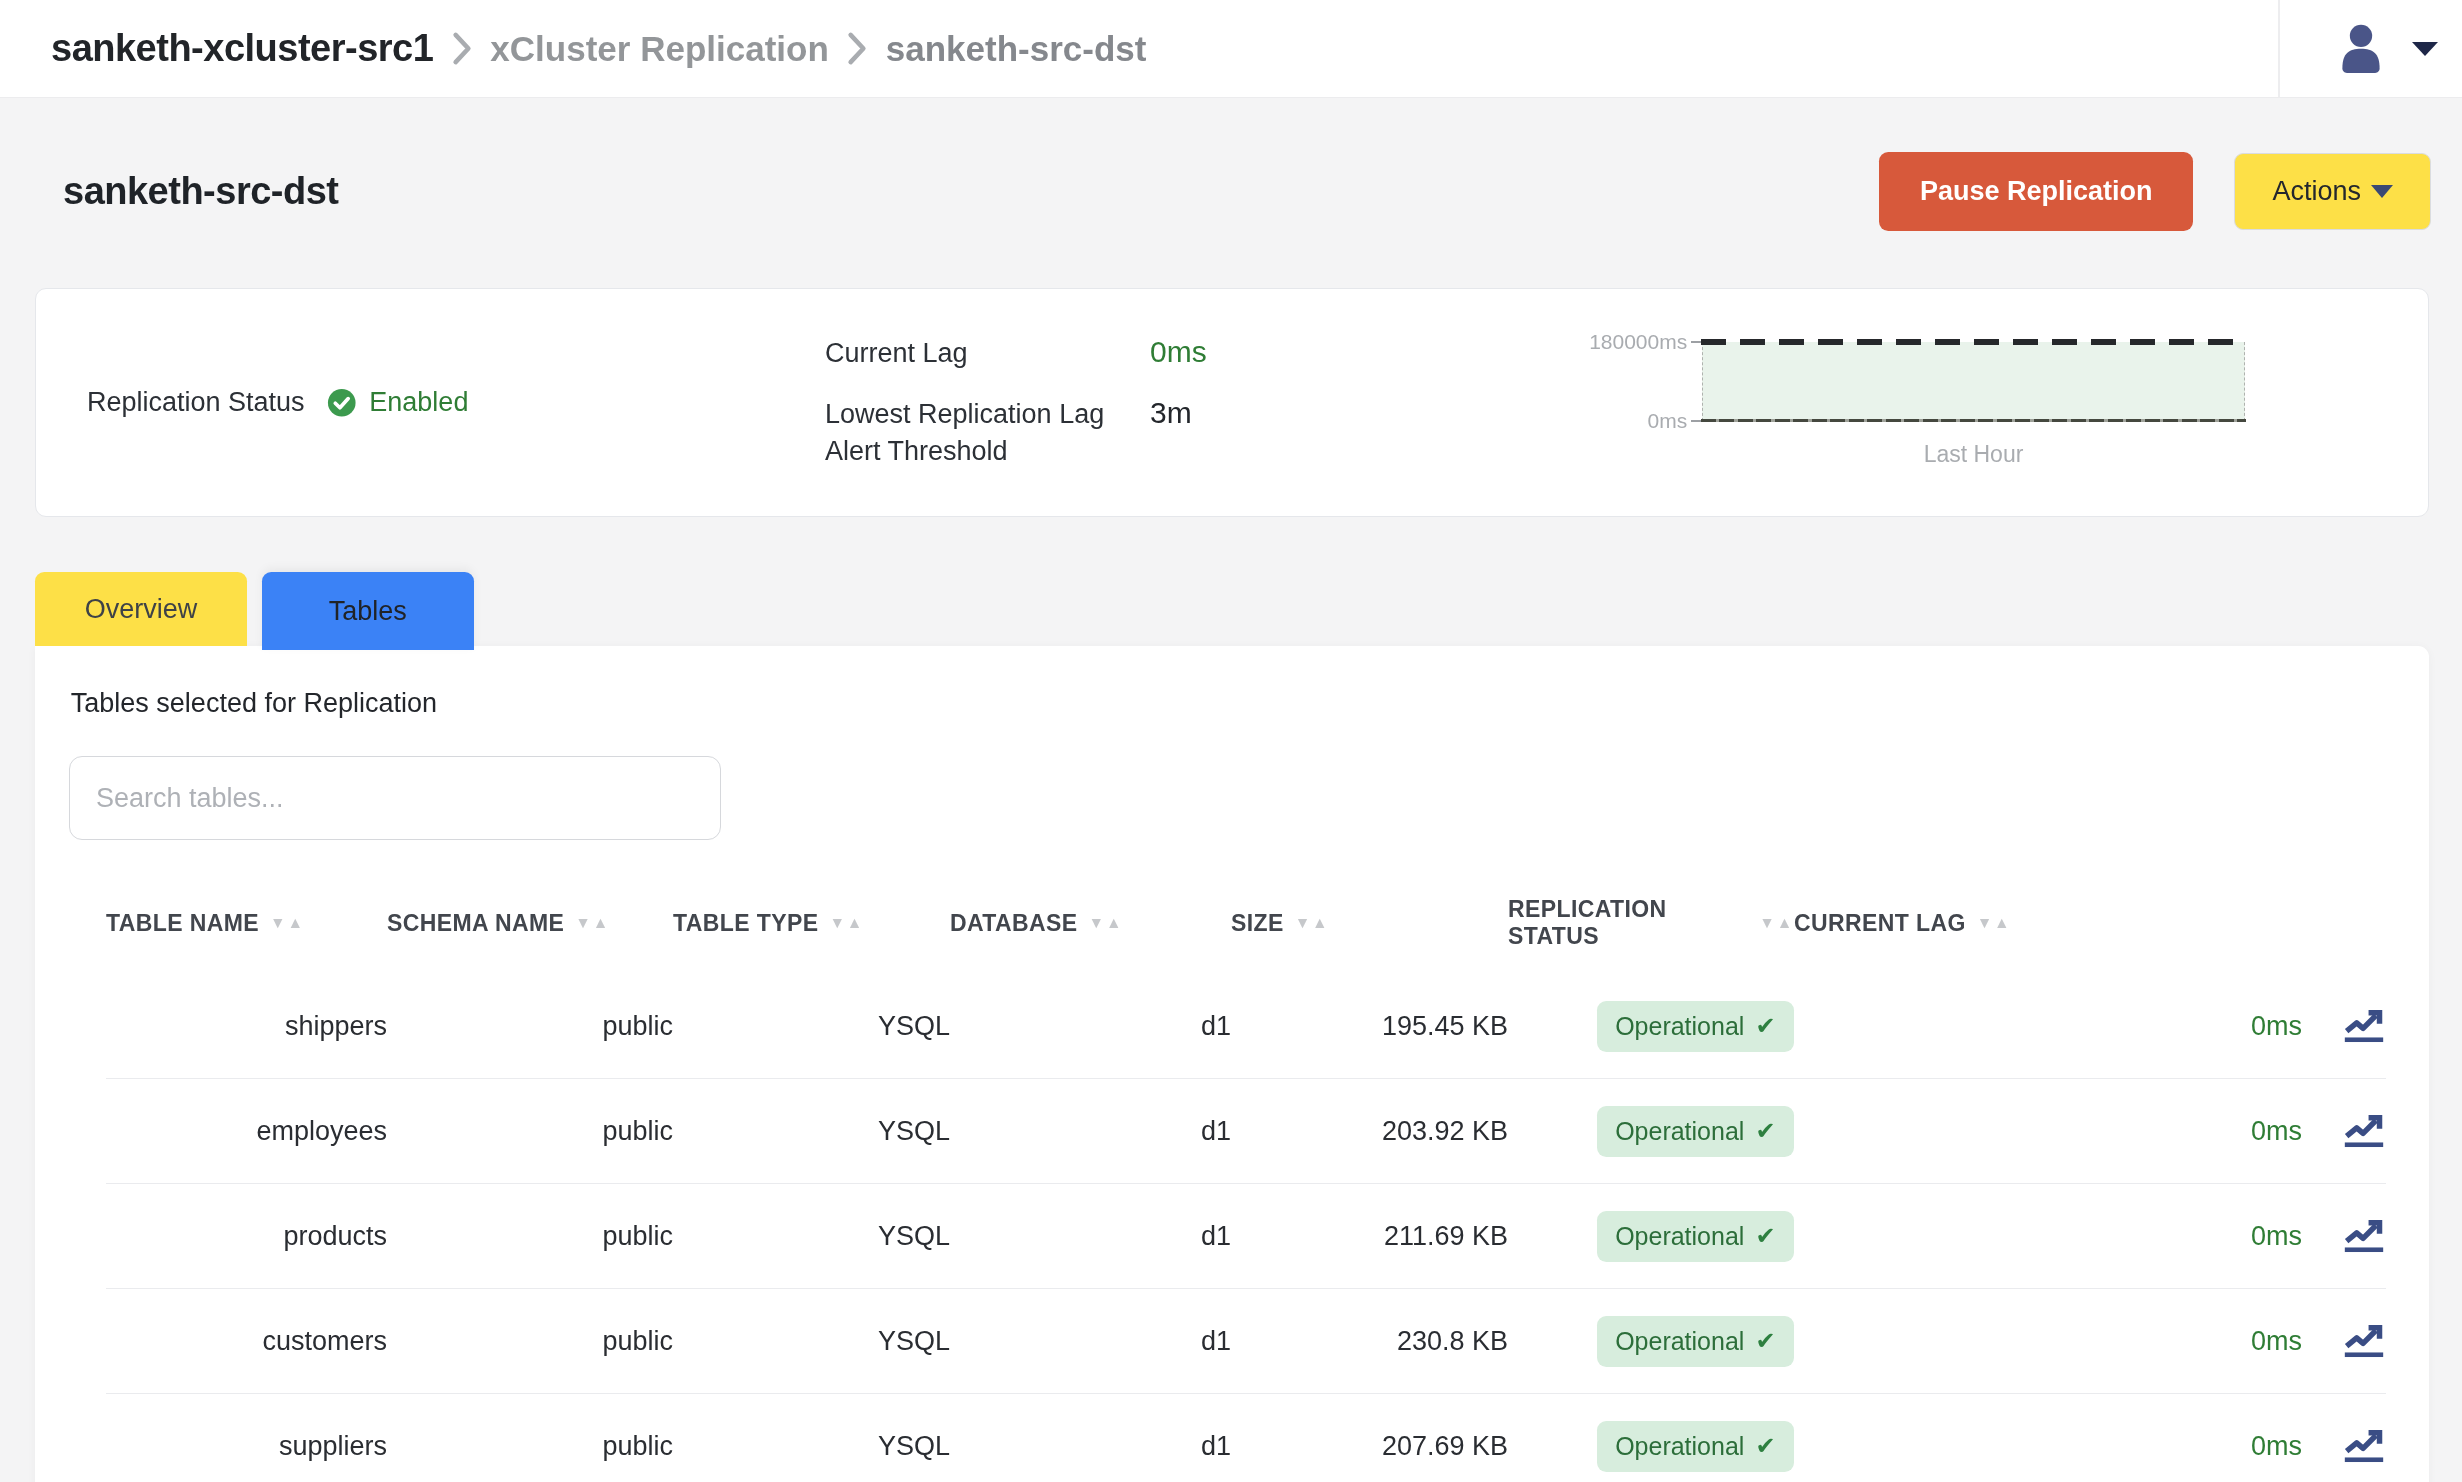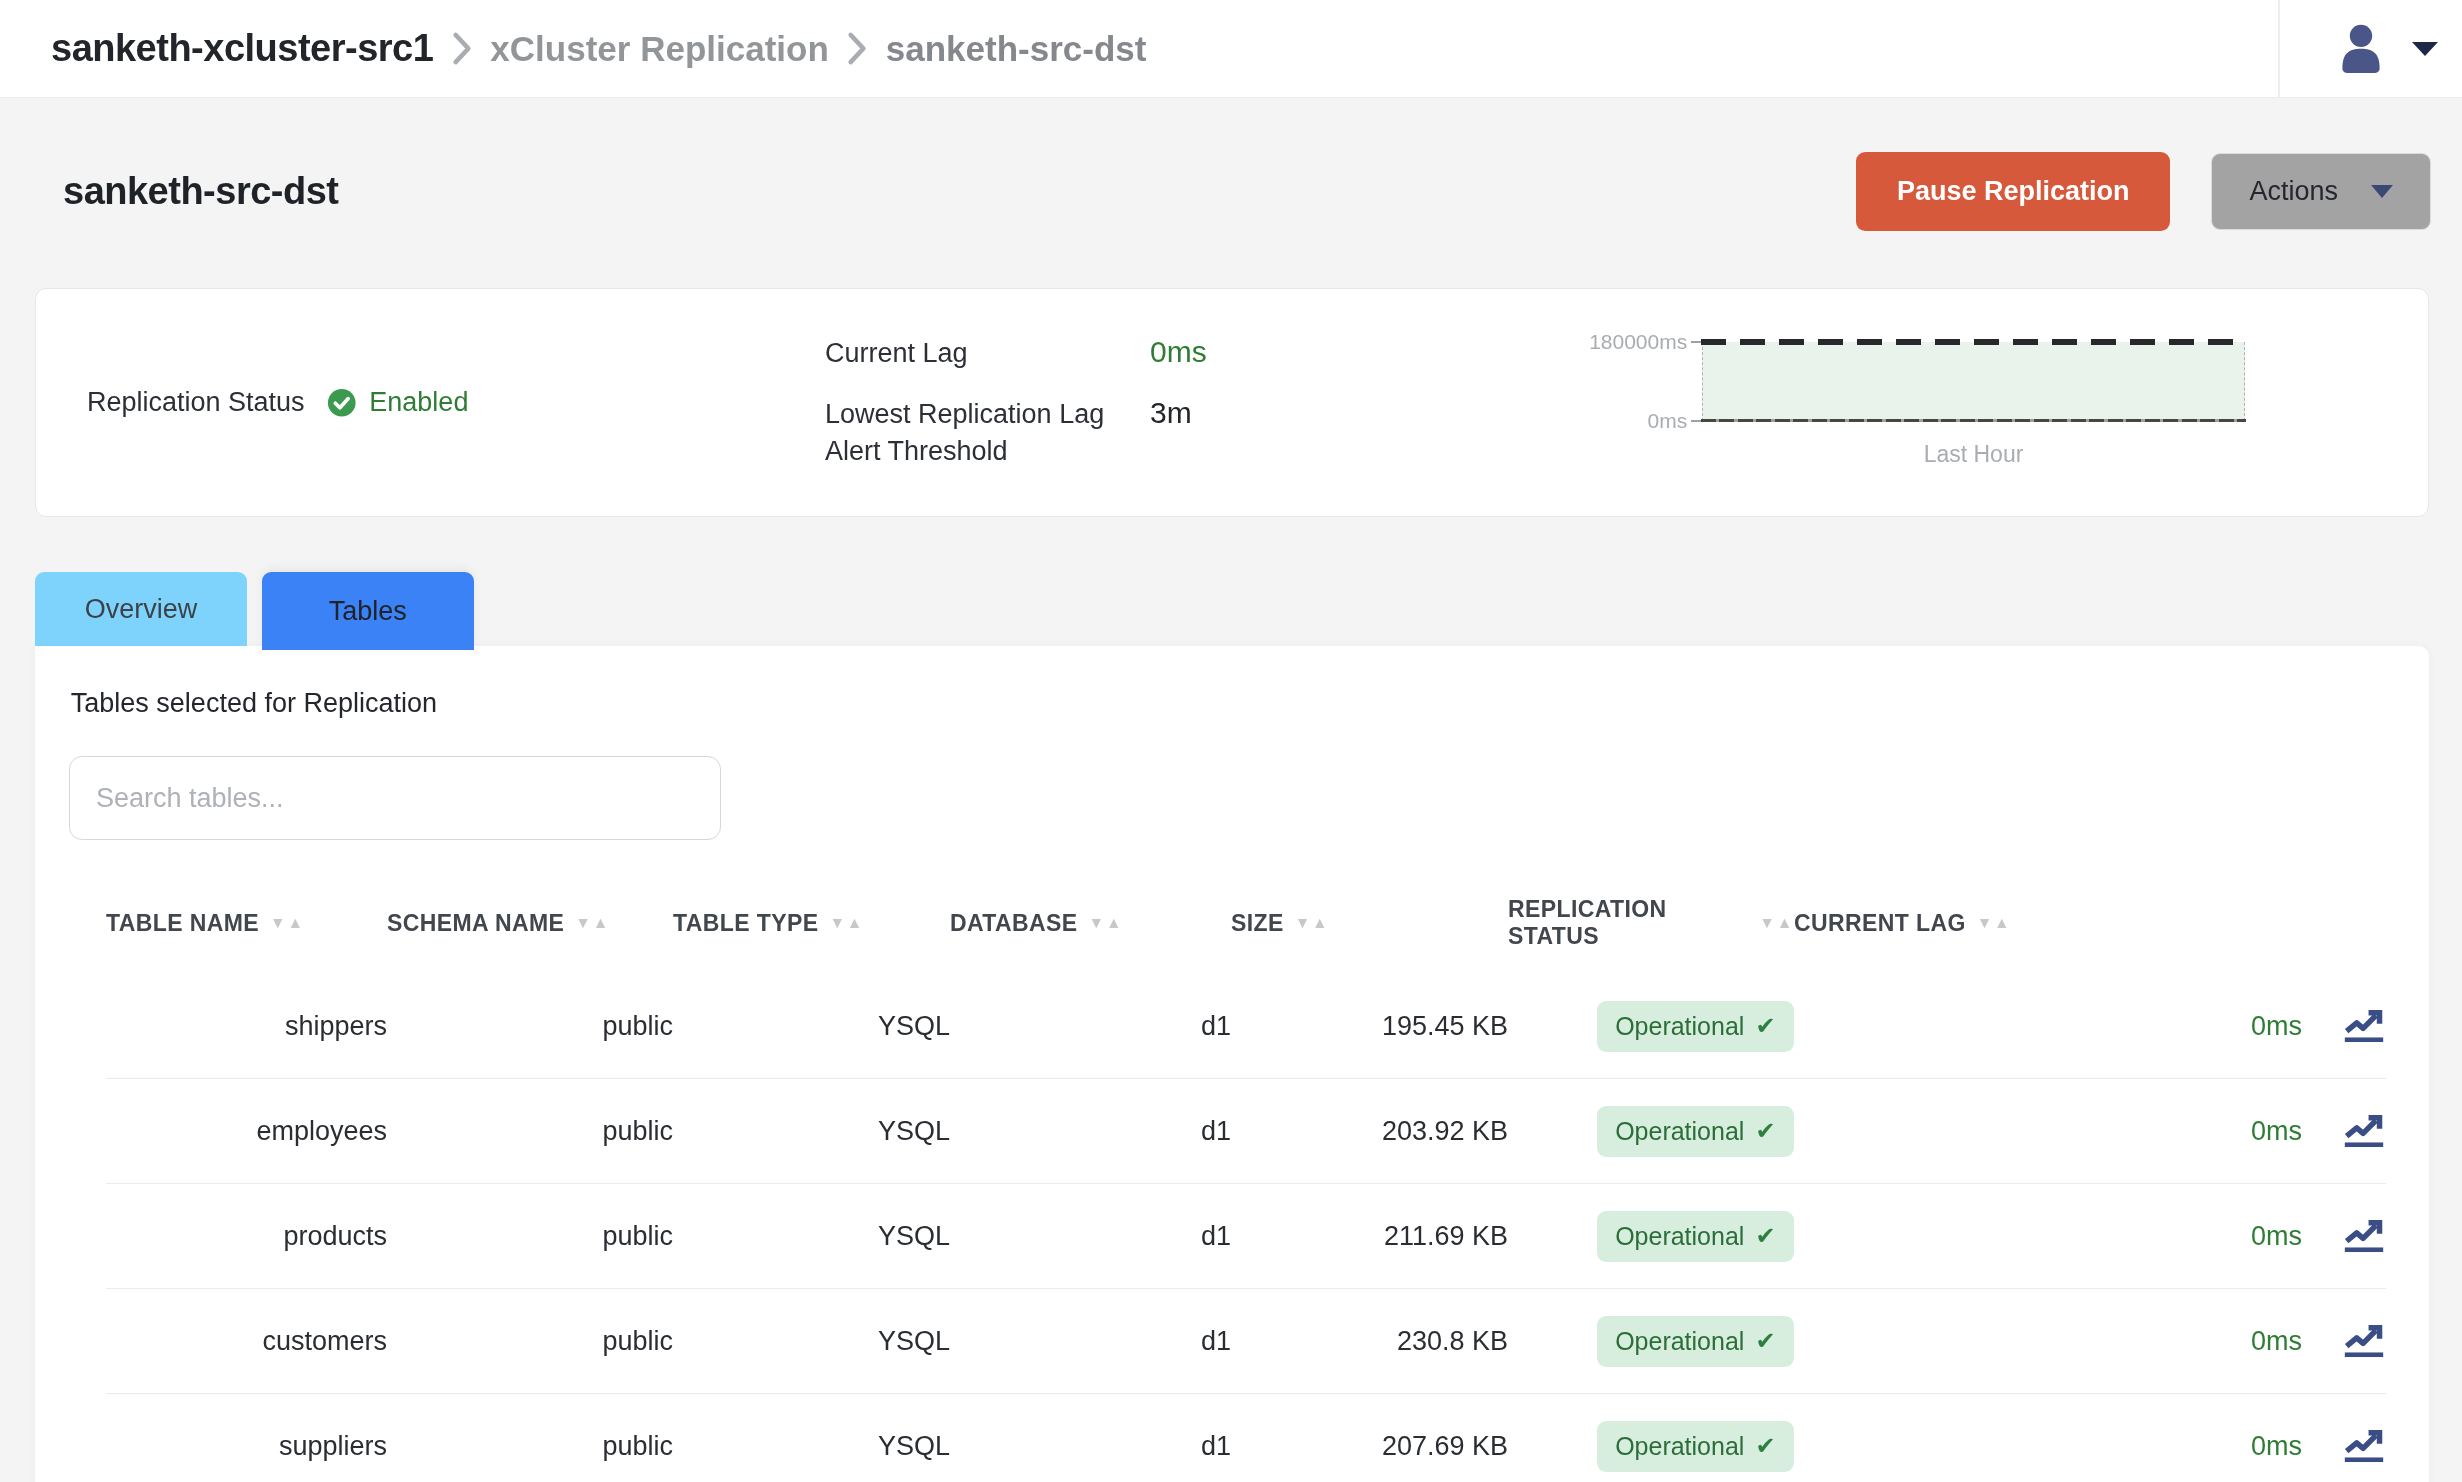--- a/index.html
+++ b/index.html
@@ -40,24 +40,24 @@
     padding: 54px 31px 0 63px;
   }
   .page-title { font-size:38px; font-weight:800; color:#1F2328; letter-spacing:-0.5px; }
   .header-buttons { display:flex; gap:41px; align-items:center; }
   .btn { font-family:"Liberation Sans",sans-serif; font-size:27px; border:none; cursor:pointer; border-radius:9.2px; }
   .btn-primary {
     background:#D7593B; color:#fff; font-weight:700;
     padding: 24px 41px;
   }
   .btn-secondary {
-    background:#a3a3a3; color:#24272D; font-weight:400;
+    background:#fde047; color:#24272D; font-weight:400;
     border: 1.8px solid #DADCE0;
     padding: 22px 37px;
-    display:flex; align-items:center; gap:33px;
+    display:flex; align-items:center; gap:10px;
   }
   .btn-secondary .caret-sm {
     width:0; height:0;
     border-left:11px solid transparent; border-right:11px solid transparent;
     border-top:13px solid #3A4974;
   }
 
   
   .status-card {
     margin: 57px 33px 0 35px;
@@ -98,21 +98,21 @@
     position:absolute; left:-1.8px; right:-1.8px; bottom:-0.9px; height:2.8px;
     background: repeating-linear-gradient(90deg,#45483F 0 14.8px, #9FA29A 14.8px 18.5px);
   }
   .lag-xlabel { text-align:center; margin:20px 0 0 148px; width:543px; font-size:23px; color:#A9ACB0; }
 
   
   .tabs { display:flex; gap:14.8px; margin: 55px 0 0 35px; position:relative; z-index:2; }
   .tab {
     width:212px; height:74px; display:flex; align-items:center; justify-content:center;
     font-size:27px; color:#3E4247; cursor:pointer;
-    background:#7dd3fc; border-radius:9.2px 9.2px 0 0;
+    background:#fde047; border-radius:9.2px 9.2px 0 0;
   }
   .tab.active {
     background:#3b82f6; color:#202327;
     box-shadow: 0 -3.7px 9.2px rgba(0,0,0,0.05);
     height:78px; margin-bottom:-3.7px;
   }
 
   
   .content-card {
     margin: 0 33px 0 35px;

